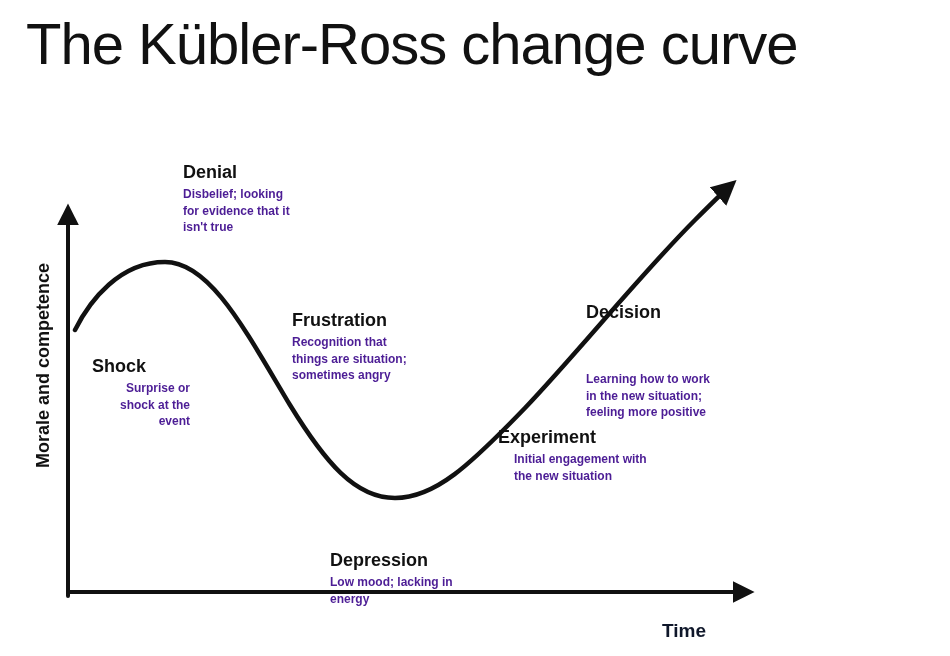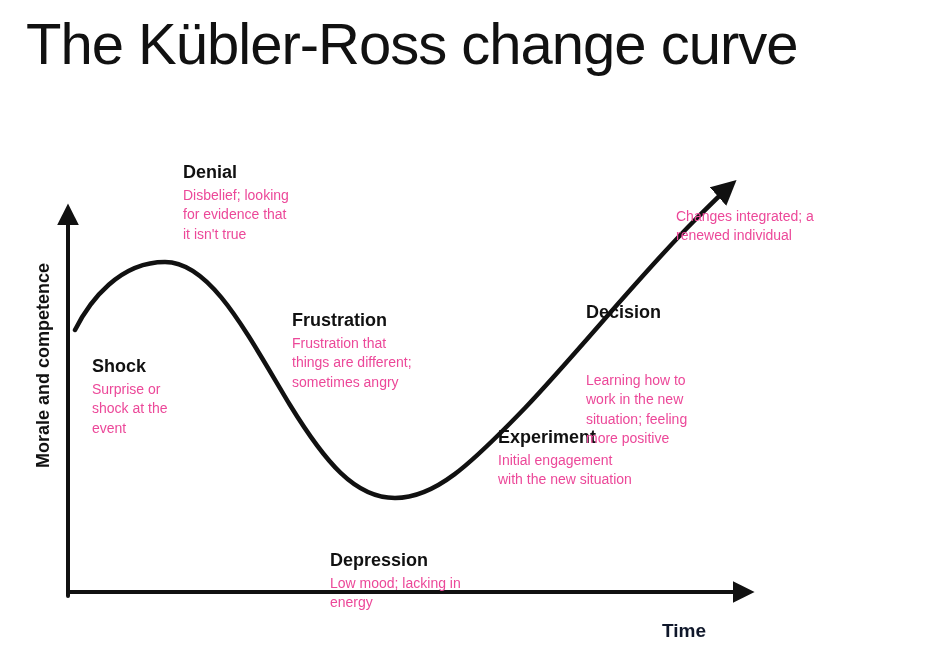--- a/index.html
+++ b/index.html
@@ -58,30 +58,31 @@
 
   .stage { position: absolute; }
   .stage h3 {
     font-size: 18px;
     font-weight: 700;
     color: #111111;
     margin-bottom: 3px;
     white-space: nowrap;
   }
   .stage p {
-    font-size: 14px;
+    font-size: 12px;
     line-height: 1.38;
-    color: #ec4899;
+    color: #4c1d95;
+    font-weight: bold;
   }
 
   .stage-denial      { top: 162px; left: 183px; } .stage-denial p      { width: 112px; }
-  .stage-shock       { top: 356px; left: 92px;  } .stage-shock p       { width: 98px;  }
+  .stage-shock       { top: 356px; left: 92px;  } .stage-shock p       { width: 98px; text-align: right;  }
   .stage-frustration { top: 310px; left: 292px; } .stage-frustration p { width: 124px; }
   .stage-depression  { top: 522px; left: 330px; margin-top: 28px; } .stage-depression p  { width: 134px; }
-  .stage-experiment  { top: 427px; left: 498px; } .stage-experiment p  { width: 140px; }
+  .stage-experiment  { top: 427px; left: 498px; } .stage-experiment p  { width: 140px; margin-left: 16px; }
   .stage-decision    { top: 302px; left: 586px; } .stage-decision p    { width: 130px; margin-top: 48px; }
   .stage-integration { top: 207px; left: 676px; } .stage-integration p { width: 162px; }
 </style>
 </head>
 <body>
 
 <div class="canvas">
 
   <div class="diagram-title">The Kübler-Ross change curve</div>
 
@@ -114,35 +115,34 @@
     <p>Surprise or shock at the event</p>
   </div>
 
   <div class="stage stage-denial">
     <h3>Denial</h3>
     <p>Disbelief; looking for evidence that it isn't true</p>
   </div>
 
   <div class="stage stage-frustration">
     <h3>Frustration</h3>
-    <p>Frustration that things are different; sometimes angry</p>
+    <p>Recognition that things are situation; sometimes angry</p>
   </div>
 
   <div class="stage stage-depression">
     <h3>Depression</h3>
     <p>Low mood; lacking in energy</p>
   </div>
 
   <div class="stage stage-experiment">
     <h3>Experiment</h3>
     <p>Initial engagement with the new situation</p>
   </div>
 
   <div class="stage stage-decision">
     <h3>Decision</h3>
     <p>Learning how to work in the new situation; feeling more positive</p>
   </div>
 
   <div class="stage stage-integration">
-    <p>Changes integrated; a renewed individual</p>
   </div>
 
 </div>
 
 </body></html>

